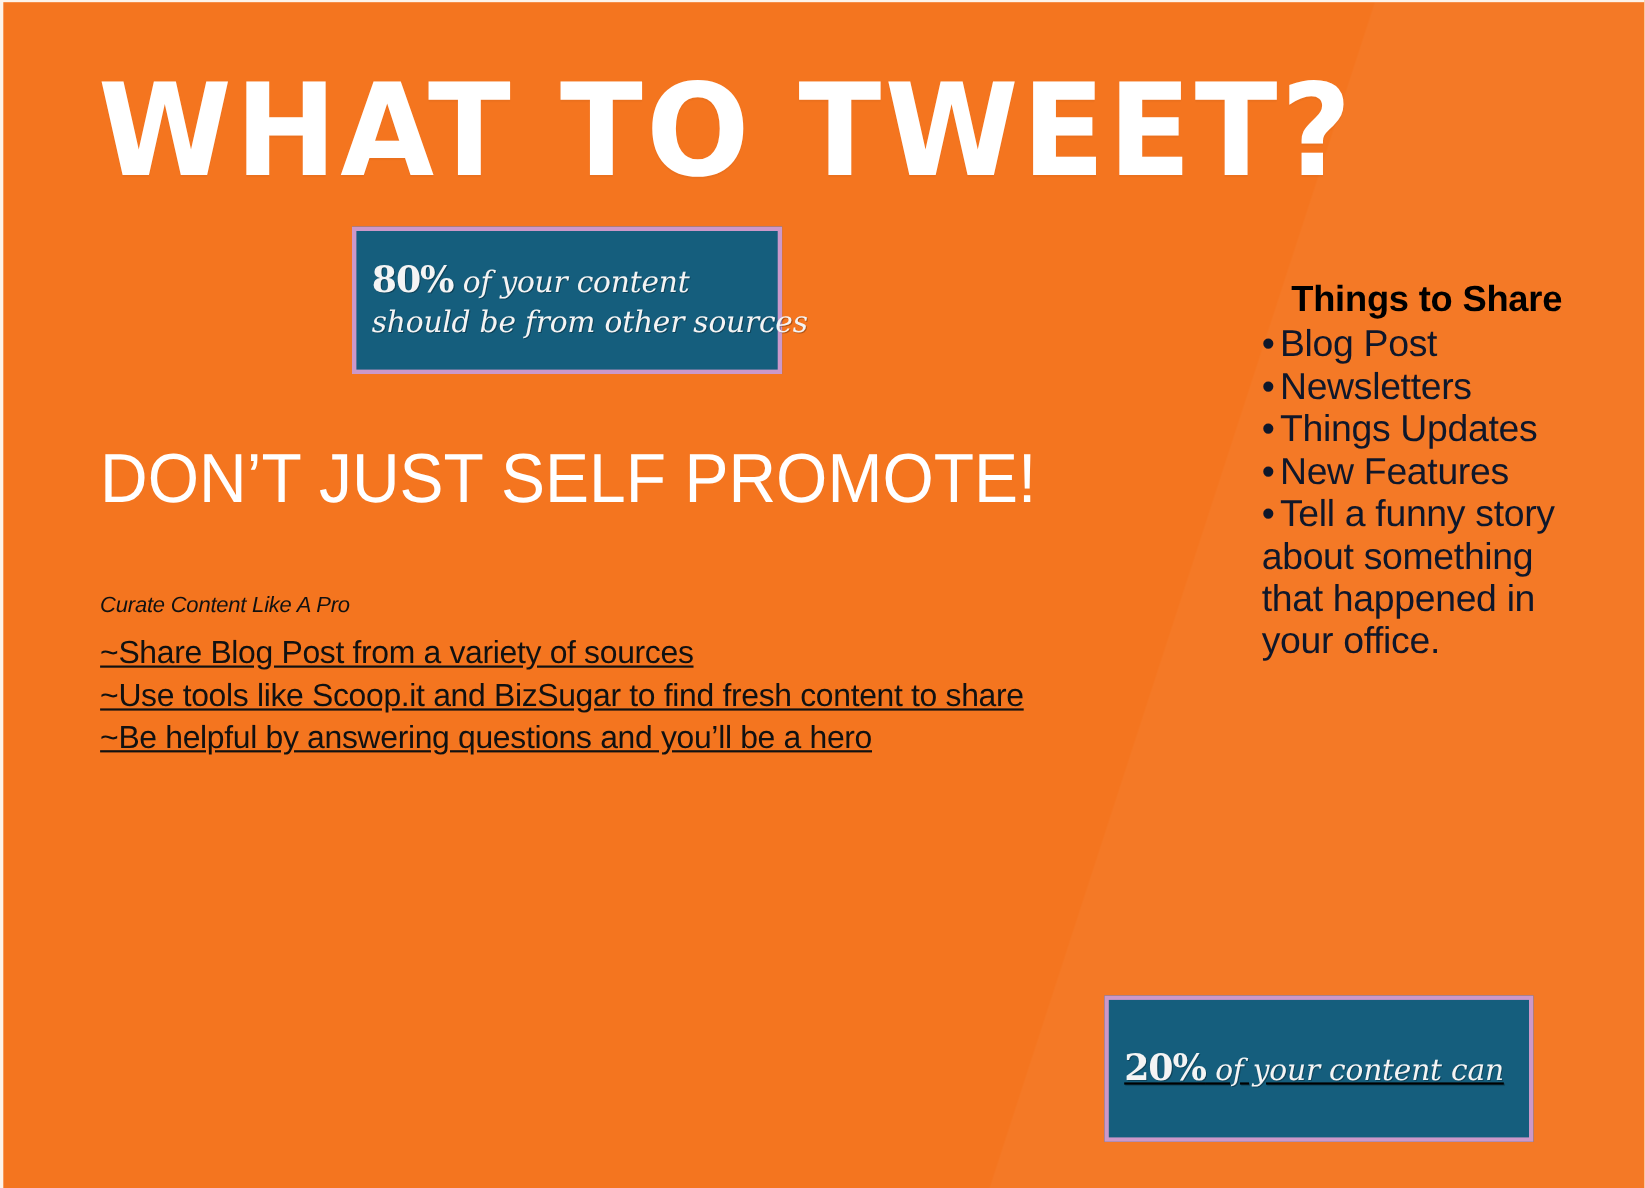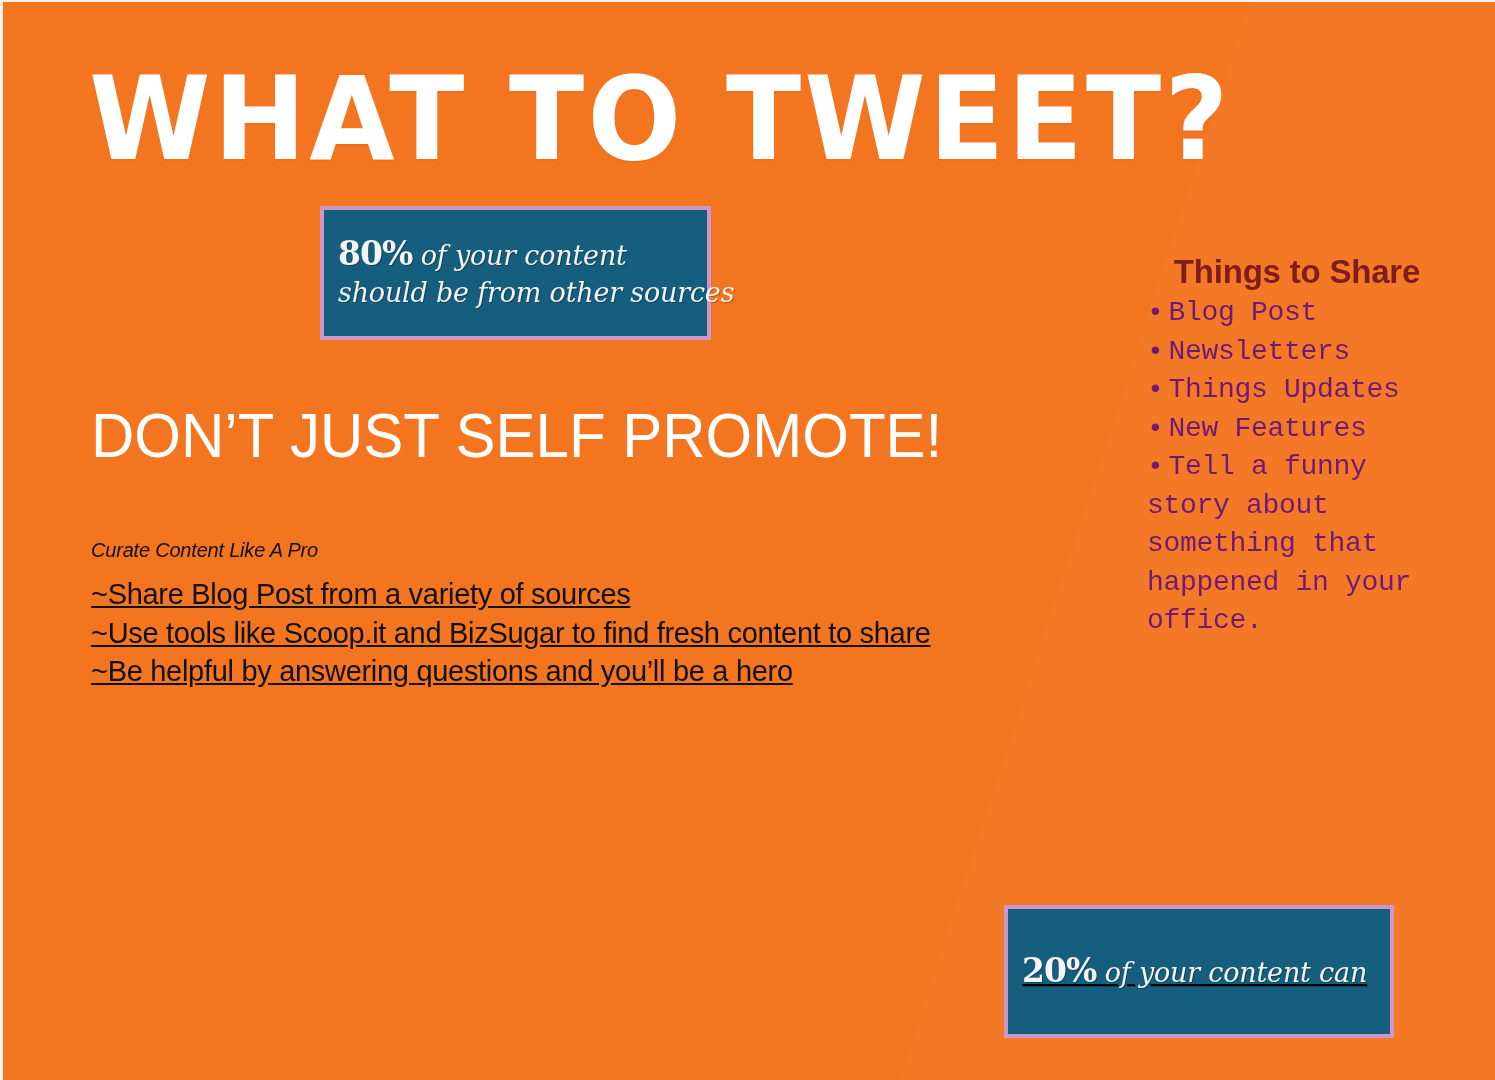--- a/index.html
+++ b/index.html
@@ -136,38 +136,38 @@
   }
 
   
   .right-col {
     position: absolute;
     left: 1144px;
     top: 250px;
     width: 300px;
   }
   .right-col .col-heading {
-    color: #7f1d1d;
+    color: #000000;
     font-family: "Liberation Sans", sans-serif;
     font-weight: 700;
     font-size: 33px;
     line-height: 40px;
     text-align: center;
     letter-spacing: -0.2px;
     margin-bottom: 2px;
   }
   .right-col ul {
     list-style: none;
     margin: 0;
     padding: 0;
   }
   .right-col li {
-    color: #701a75;
-    font-family: Liberation Mono, monospace;
-    font-size: 28px;
+    color: #0f172a;
+    font-family: Liberation Sans, sans-serif;
+    font-size: 34px;
     line-height: 38.5px;
     letter-spacing: -0.3px;
     text-indent: 0;
   }
   .right-col li .bullet-mark {
     margin-right: 5px;
   }
 </style>
 </head>
 <body>

